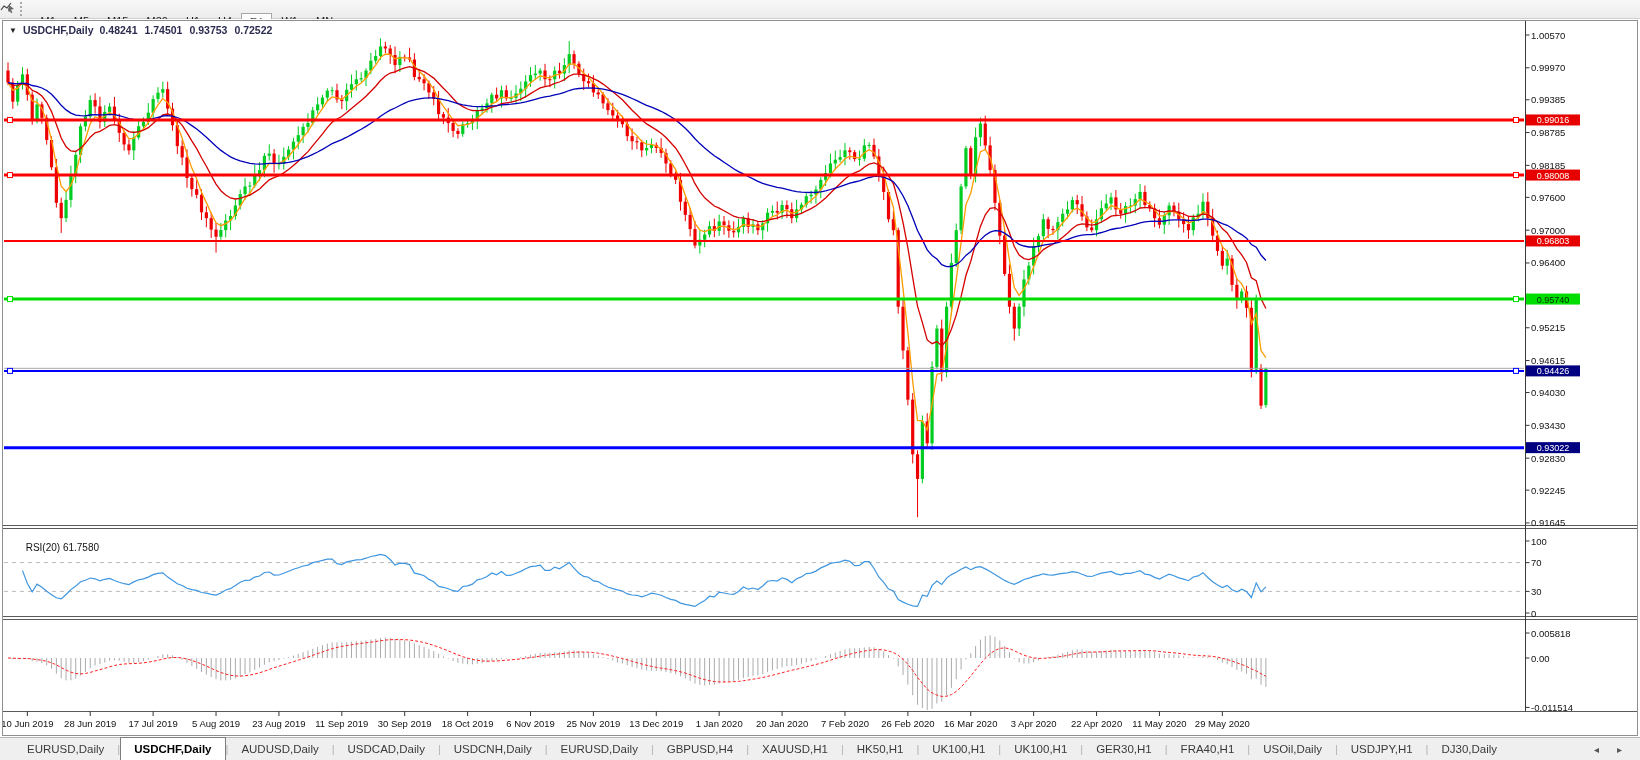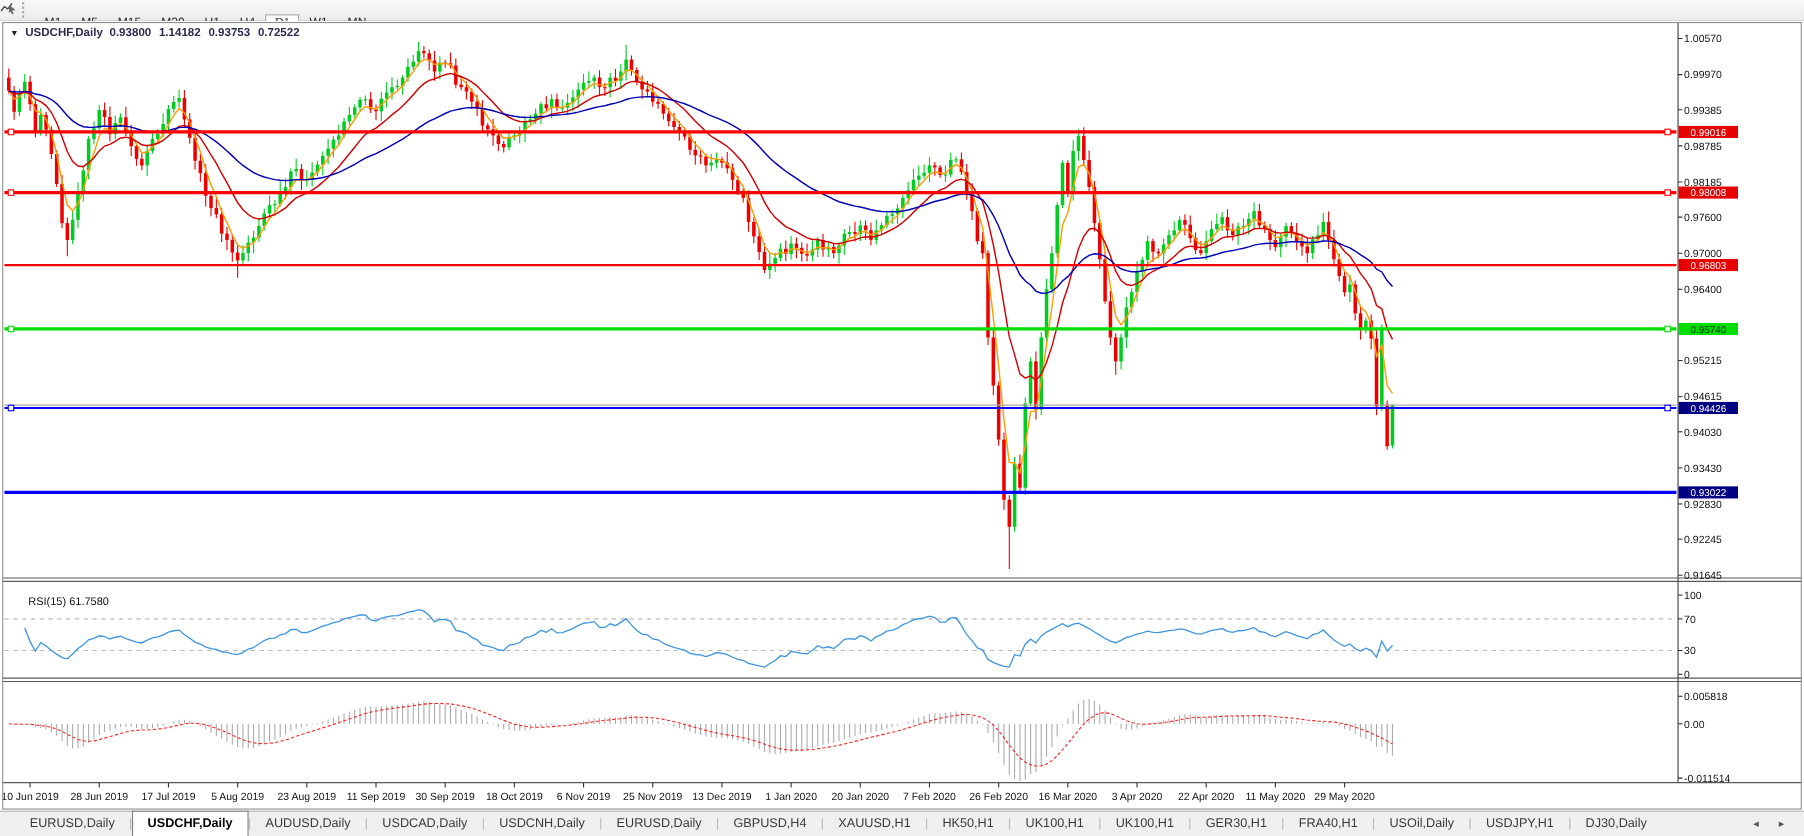--- a/index.html
+++ b/index.html
@@ -986,29 +986,29 @@
           <line x1="1222.338" y1="711.5" x2="1222.338" y2="716" stroke="#333" stroke-width="1"></line>
           <text x="1222.338" y="727" font-size="9.5" fill="#111" text-anchor="middle" font-family="&quot;Liberation Sans&quot;,sans-serif" font-weight="400">29 May 2020</text>
         </g>
       </svg>
     <div class="chart-border"></div>
 
     <div class="overlay-label title-row">
       <span class="collapse">▼</span>
       <span>USDCHF,Daily</span>
       <span class="nums">
-        <span>0.93800</span>
-        <span>1.14182</span>
+        <span>0.48241</span>
+        <span>1.74501</span>
         <span>0.93753</span>
         <span>0.72522</span>
       </span>
     </div>
 
     <div class="overlay-label ind-label" style="top:512px;left:9px;">
-      <span>RSI(15)</span>&nbsp;<span>61.7580</span>
+      <span>RSI(20)</span>&nbsp;<span>61.7580</span>
     </div>
   </div>
 
   <div class="tabbar">
     <div id="tabs-host" style="display:flex;">
         <div class="tab">EURUSD,Daily</div>
         <div class="tab-sep">|</div>
         <div class="tab active">USDCHF,Daily</div>
         <div class="tab-sep">|</div>
         <div class="tab">AUDUSD,Daily</div>

